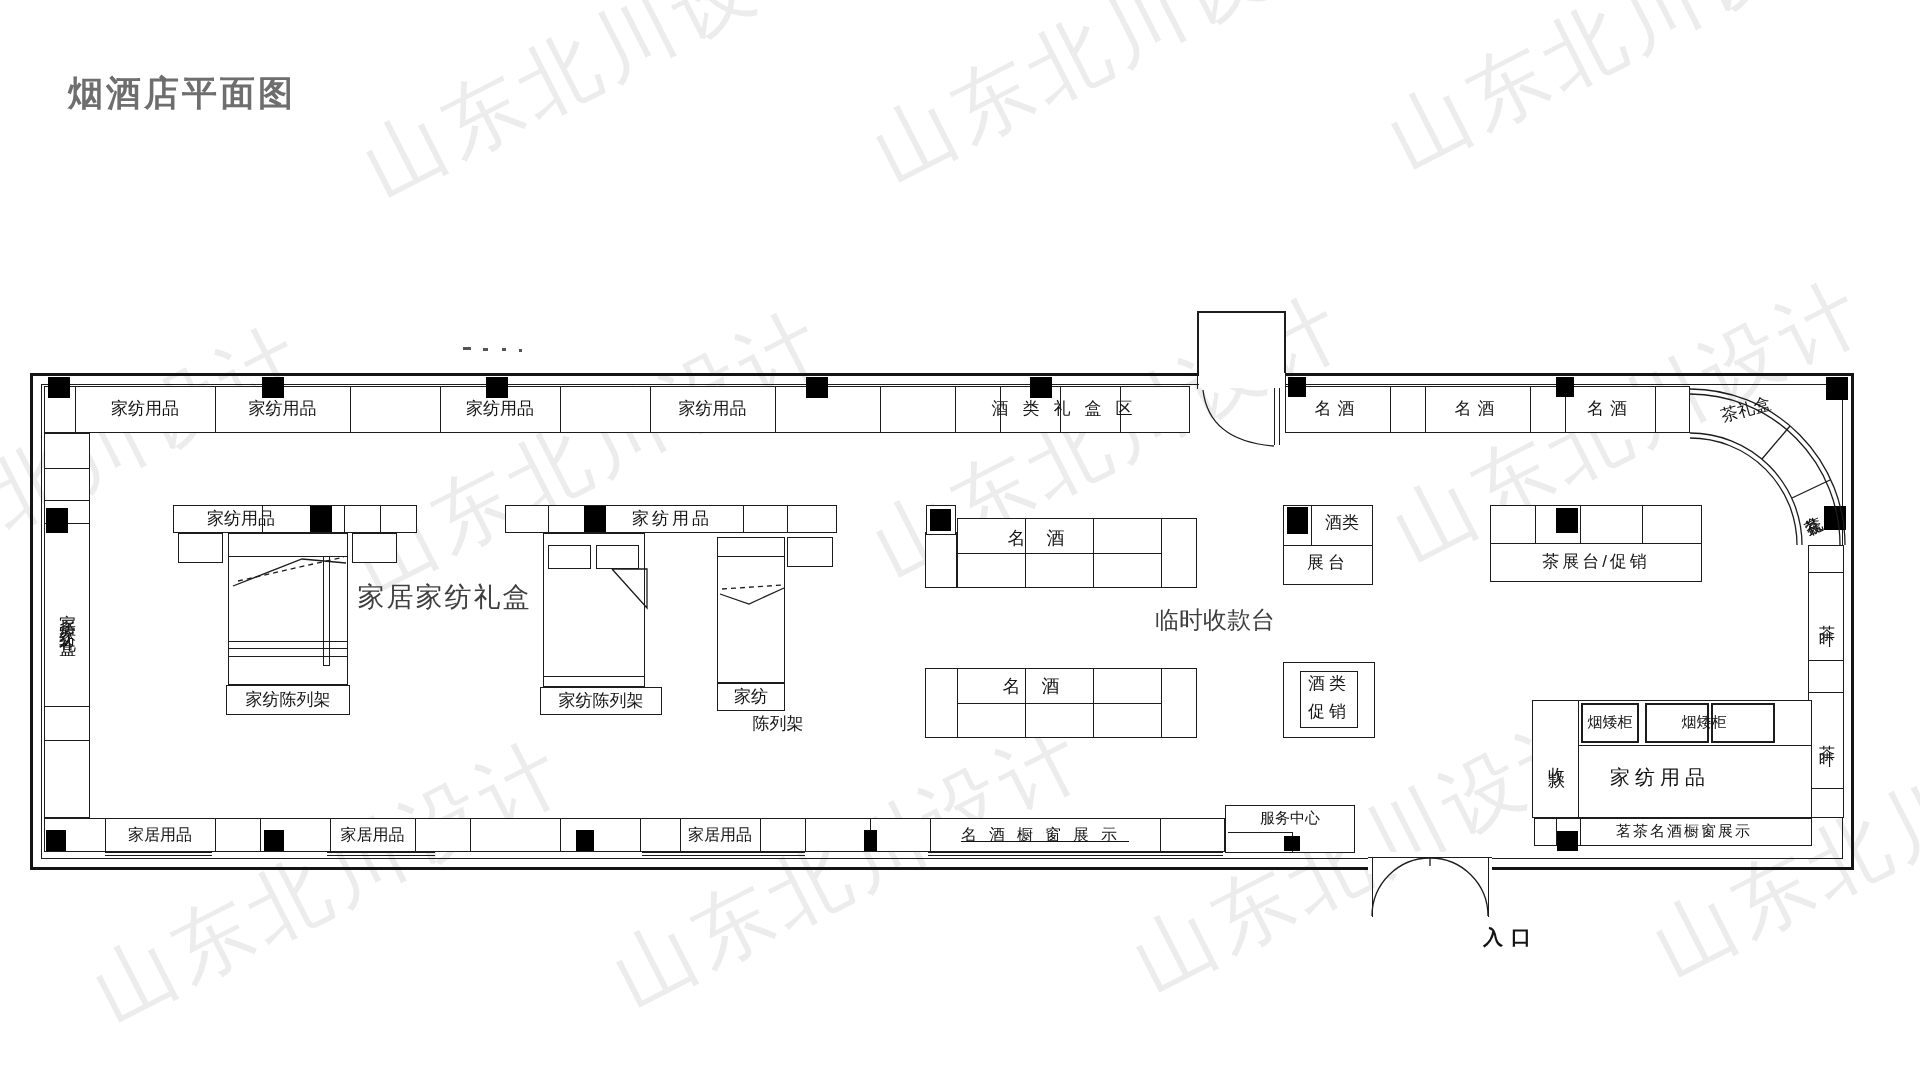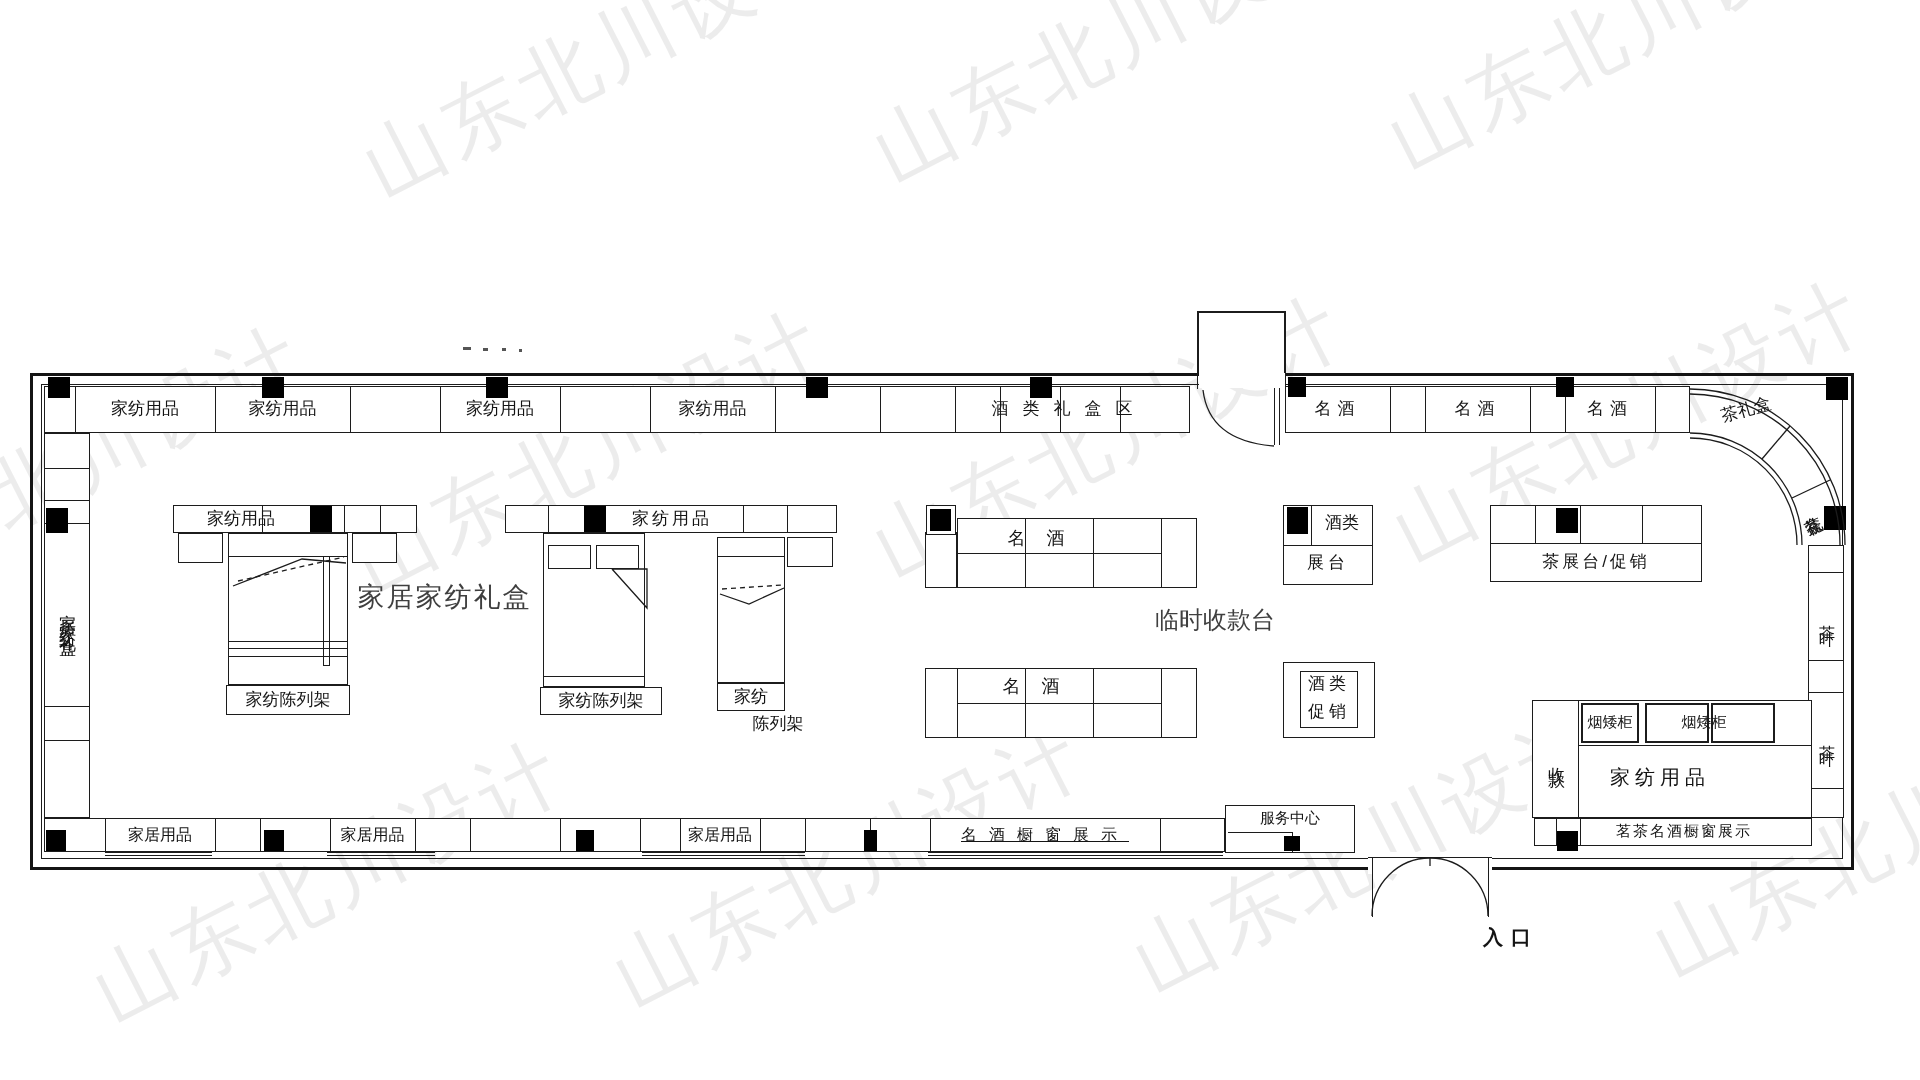--- a/index.html
+++ b/index.html
@@ -31,20 +31,21 @@
   <span class="wm" style="left:1395px;top:92px;">山东北川设计</span>
   <span class="wm" style="left:-160px;top:530px;">山东北川设计</span>
   <span class="wm" style="left:360px;top:515px;">山东北川设计</span>
   <span class="wm" style="left:880px;top:500px;">山东北川设计</span>
   <span class="wm" style="left:1400px;top:485px;">山东北川设计</span>
   <span class="wm" style="left:100px;top:945px;">山东北川设计</span>
   <span class="wm" style="left:620px;top:930px;">山东北川设计</span>
   <span class="wm" style="left:1140px;top:915px;">山东北川设计</span>
   <span class="wm" style="left:1660px;top:900px;">山东北川设计</span>
 
+  <div id="page-title">烟酒店平面图</div>
 
   <div class="dash" style="left:463px;top:347px;width:8px;height:3px;"></div>
   <div class="dash" style="left:483px;top:348px;width:5px;height:3px;"></div>
   <div class="dash" style="left:502px;top:348px;width:4px;height:3px;"></div>
   <div class="dash" style="left:519px;top:349px;width:3px;height:3px;"></div>
 
   <div style="position:absolute;left:30px;top:373px;width:1824px;height:497px;border:3px solid #141414;box-sizing:border-box;"></div>
   <div style="position:absolute;left:41px;top:384px;width:1802px;height:475px;border:1px solid #1c1c1c;box-sizing:border-box;"></div>
 
   <div style="position:absolute;left:1199px;top:369px;width:86px;height:19px;background:#fff;"></div>

